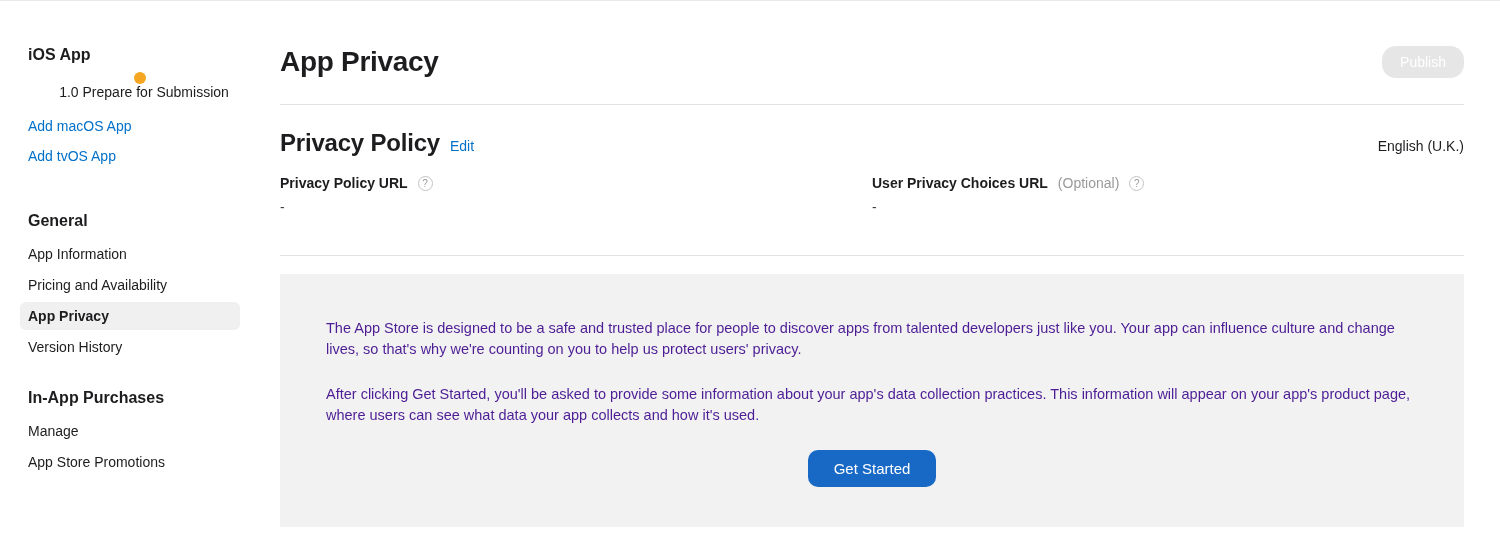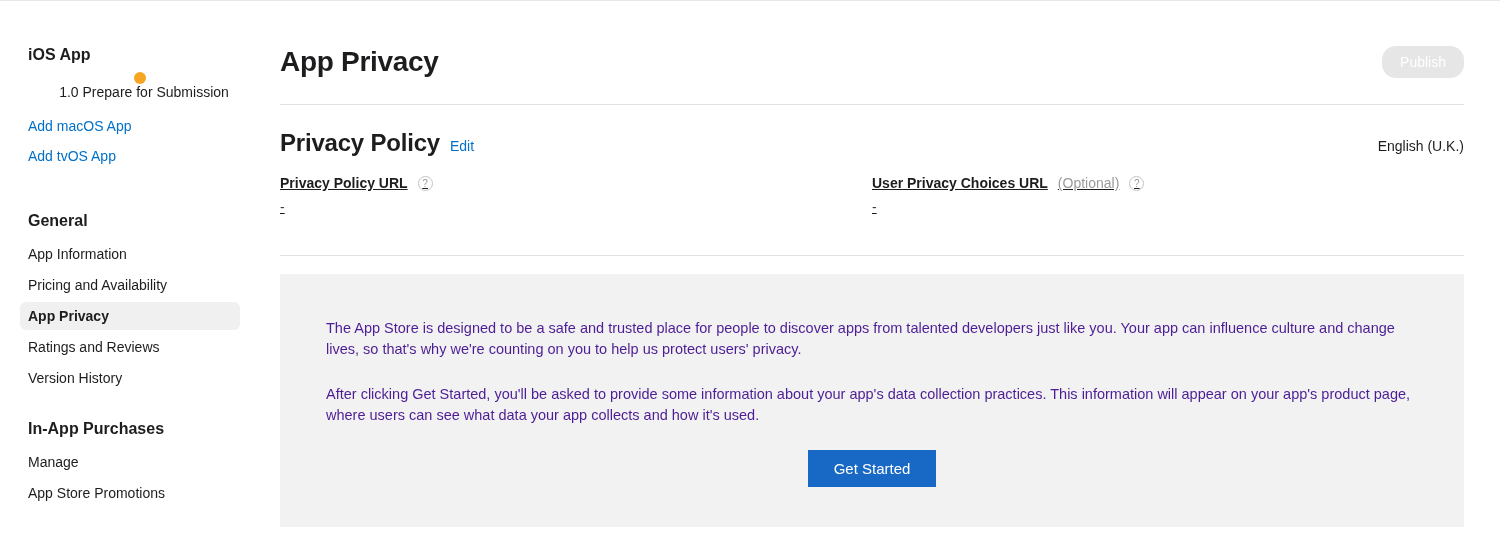--- a/index.html
+++ b/index.html
@@ -128,21 +128,20 @@
   color: #0070c9;
   cursor: pointer;
 }
 .locale {
   font-size: 14px;
   color: #1d1d1f;
 }
 .fields-row {
   display: flex;
   margin-bottom: 40px;
-  text-decoration: underline;
 }
 .field {
   flex: 1;
 }
 .field-label-row {
   display: flex;
   align-items: center;
   gap: 10px;
   margin-bottom: 8px;
 }
@@ -186,21 +185,21 @@
 .info-btn-row {
   display: flex;
   justify-content: center;
 }
 .get-started-btn {
   background: #1769c5;
   color: #ffffff;
   font-size: 15px;
   font-weight: 500;
   border: none;
-  border-radius: 0;
+  border-radius: 10px;
   padding: 10px 26px;
   cursor: pointer;
 }
 </style>
 </head>
 <body>
 
 <div class="top-rule"></div>
 
 <div class="page">
@@ -214,21 +213,20 @@
     <a class="sidebar-link">Add macOS App</a>
     <a class="sidebar-link">Add tvOS App</a>
 
     <div class="sidebar-spacer"></div>
 
     <div class="sidebar-group-title">General</div>
     <ul class="sidebar-list">
       <li class="sidebar-item"><span>App Information</span></li>
       <li class="sidebar-item"><span>Pricing and Availability</span></li>
       <li class="sidebar-item active"><span>App Privacy</span></li>
-      <li class="sidebar-item"><span>Ratings and Reviews</span></li>
       <li class="sidebar-item"><span>Version History</span></li>
     </ul>
 
     <div class="sidebar-group-title">In-App Purchases</div>
     <ul class="sidebar-list">
       <li class="sidebar-item"><span>Manage</span></li>
       <li class="sidebar-item"><span>App Store Promotions</span></li>
     </ul>
   </aside>
 

